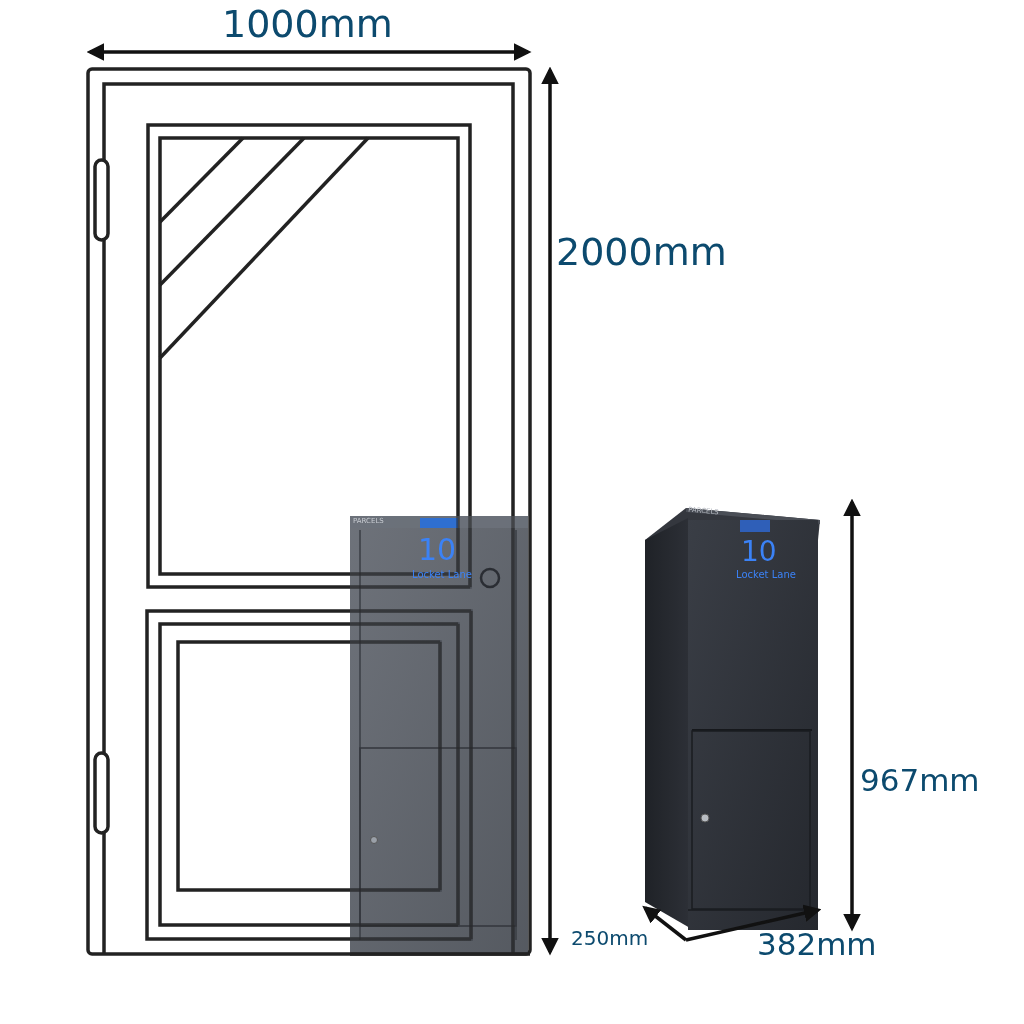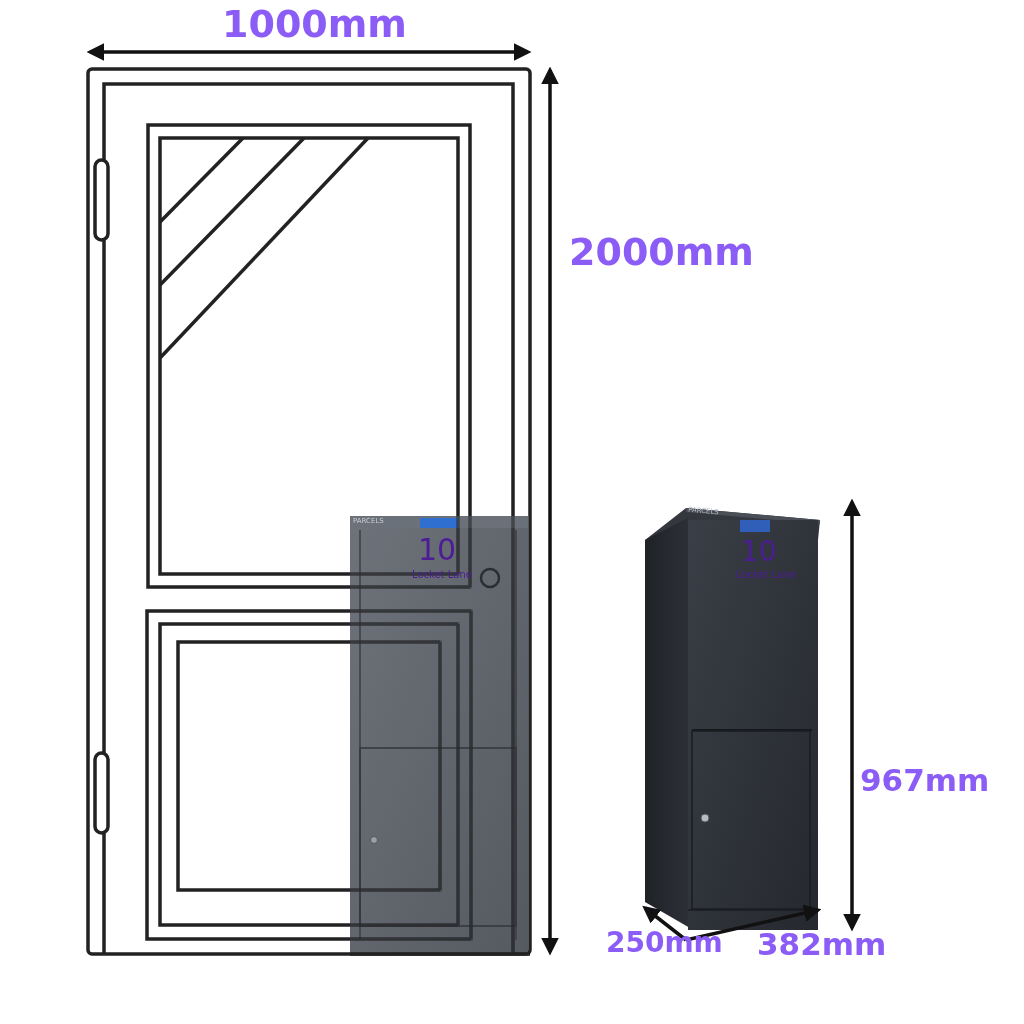--- a/index.html
+++ b/index.html
@@ -1,24 +1,24 @@
 <!DOCTYPE html>
 <html><head>
 <meta charset="utf-8">
 <style>
   html, body { margin:0; padding:0; background:#ffffff; }
   body { width:1024px; height:1024px; position:relative; overflow:hidden; font-family:"DejaVu Sans", sans-serif; }
   .canvas { position:absolute; left:0; top:0; width:1024px; height:1024px; }
-  .label { position:absolute; color:#8b5cf6; font-family:"DejaVu Sans", sans-serif; white-space:nowrap;font-weight:bold; }
+  .label { position:absolute; color:#0c4a6e; font-family:"DejaVu Sans", sans-serif; white-space:nowrap; }
   .lbl-width { left:222px; top:2px; font-size:38px; }
-  .lbl-height { left:556px; top:230px; font-size:38px;margin-left:13px; }
+  .lbl-height { left:556px; top:230px; font-size:38px; }
   .lbl-box-h { left:860px; top:762px; font-size:31px; }
-  .lbl-box-d { left:571px; top:926px; font-size:28px;margin-left:35px; }
+  .lbl-box-d { left:571px; top:926px; font-size:20px; }
   .lbl-box-w { left:757px; top:926px; font-size:31px; }
-  .box-text { position:absolute; color:#4c1d95; font-family:"DejaVu Sans", sans-serif; white-space:nowrap; text-align:center; }
+  .box-text { position:absolute; color:#3b82f6; font-family:"DejaVu Sans", sans-serif; white-space:nowrap; text-align:center; }
 </style>
 </head>
 <body>
 
 <div class="canvas">
   <svg width="1024" height="1024" viewBox="0 0 1024 1024">
     <defs>
       <marker id="arrow" viewBox="0 0 10 10" refX="8" refY="5" markerWidth="5" markerHeight="5" orient="auto-start-reverse">
         <path d="M0,0 L10,5 L0,10 z" fill="#111"></path>
       </marker>

